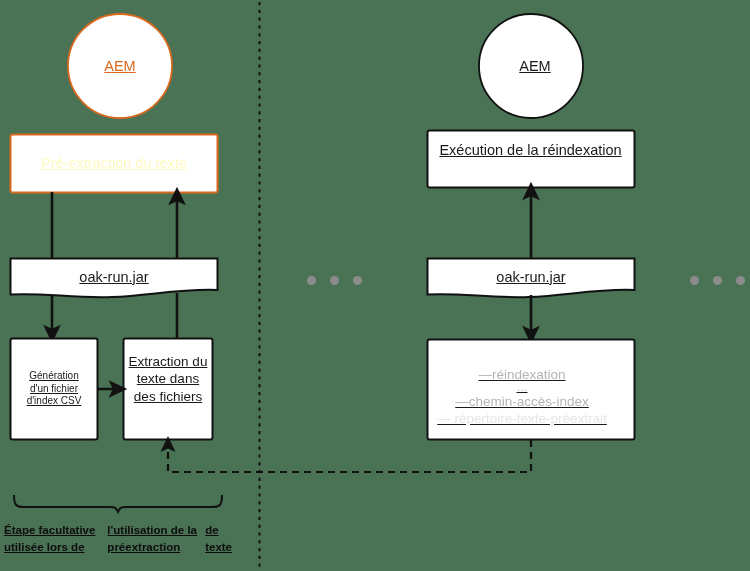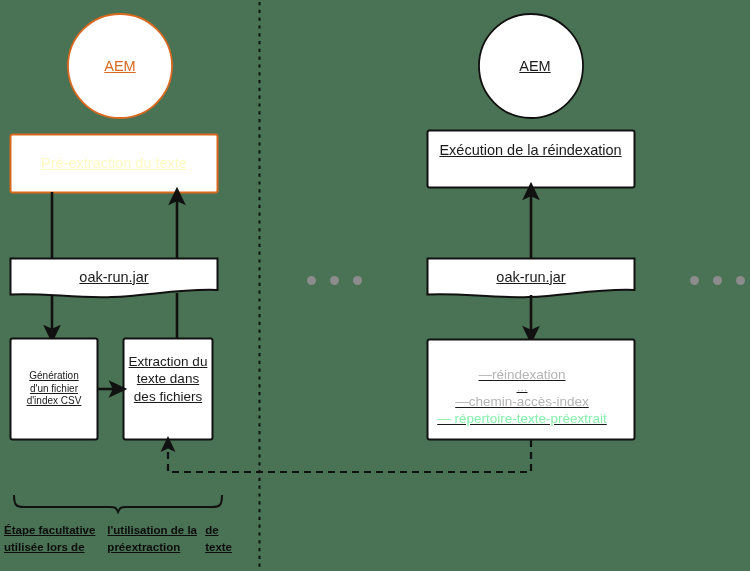--- a/index.html
+++ b/index.html
@@ -69,21 +69,21 @@
   }
   .lbl-params {
     left: 419px; top: 340px; width: 206px; height: 99px;
     font-size: 13.5px;
     flex-direction: column;
     justify-content: center;
     margin-top: 7px;
   }
   .param-muted { color: #b4b4b4; }
   .param-ellipsis { color: #b4b4b4; font-size: 11px; line-height: 0.9; }
-  .param-active { color: #86efac; }
+  .param-active { color: #e5e5e5; }
   .lbl-caption {
     left: 4px; top: 512px; width: 228px; height: 54px;
     font-size: 11.5px; font-weight: bold; color: #0d0d0d;
     flex-direction: row; line-height: 1.45;
   }
   .dots-group {
     position: absolute;
     display: flex;
     gap: 14px;
     align-items: center;

